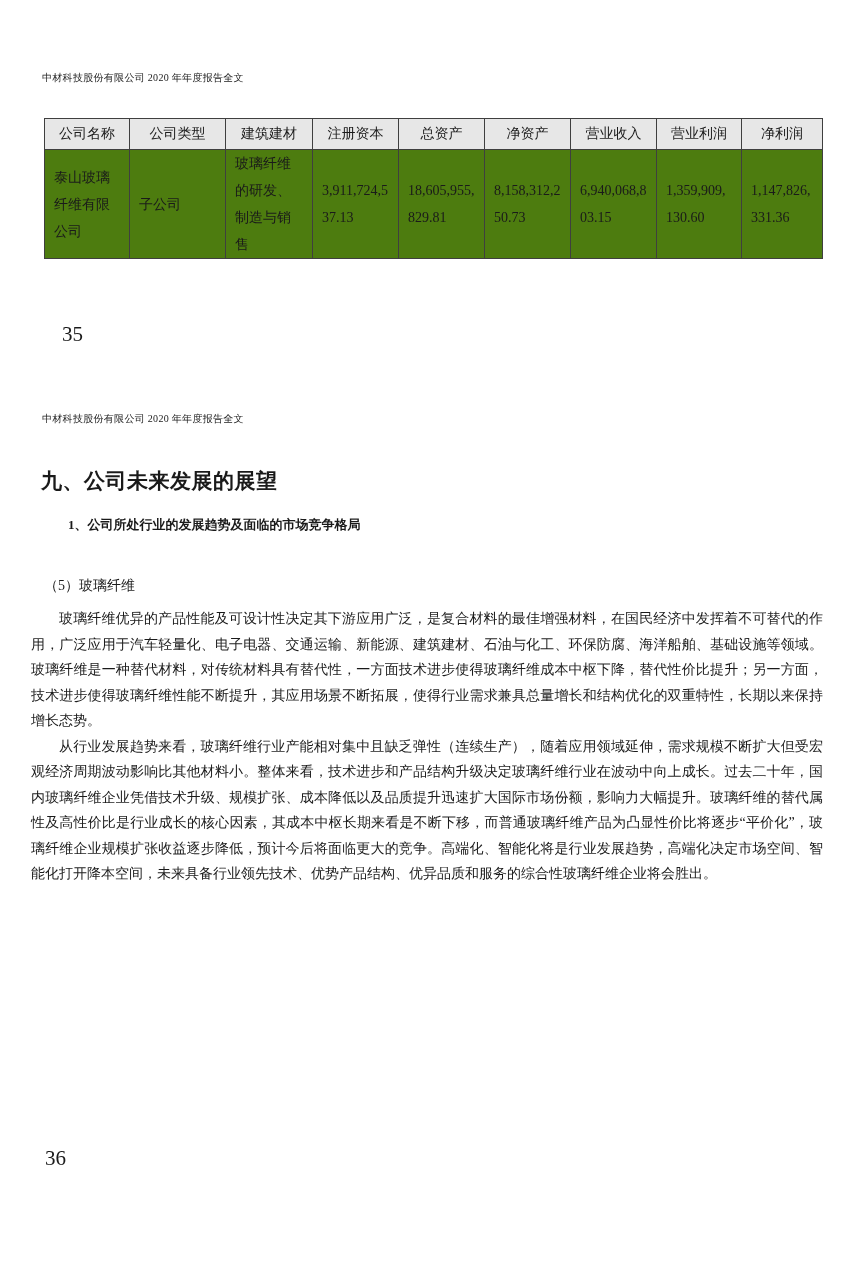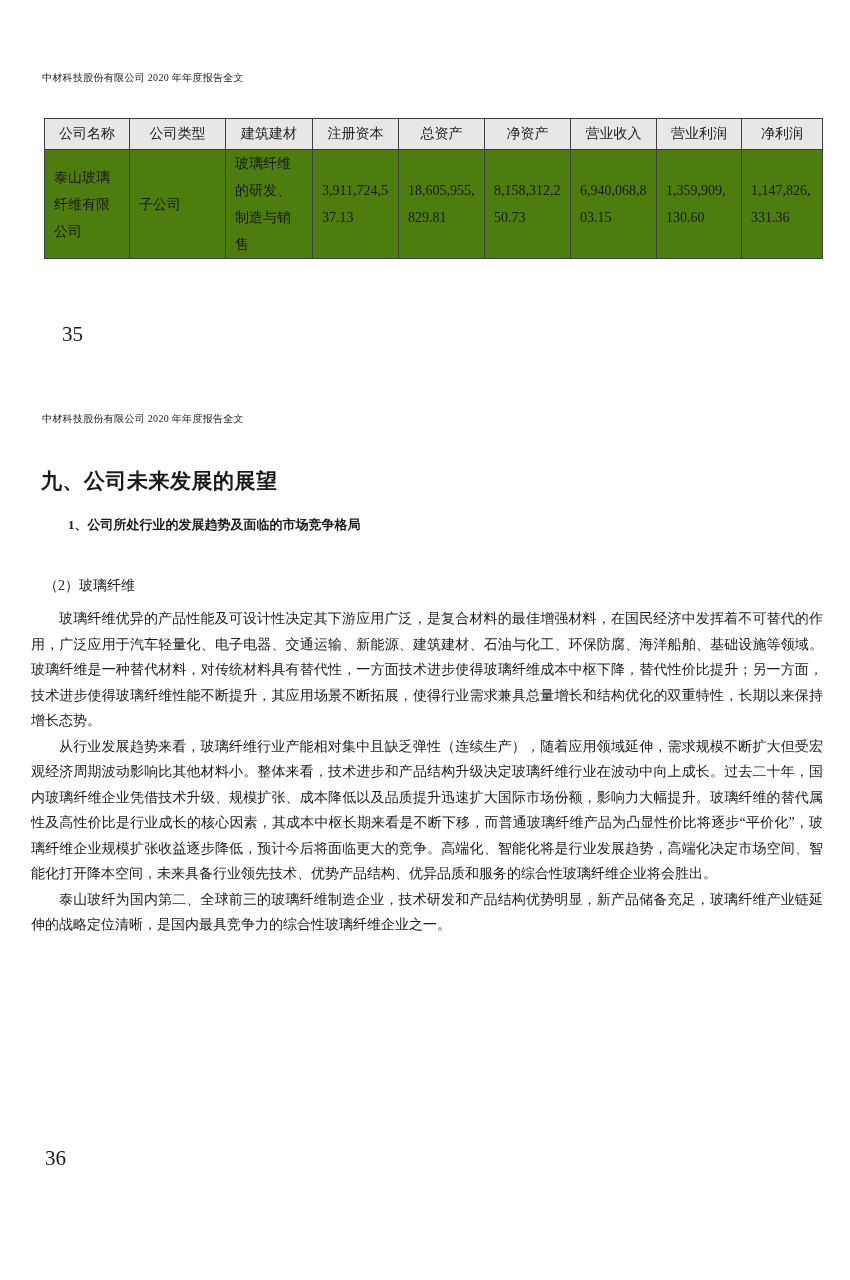--- a/index.html
+++ b/index.html
@@ -103,21 +103,20 @@
 </table>
 
 <div id="pagenum-35" class="abs page-number">35</div>
 
 <div id="header2" class="abs report-header">中材科技股份有限公司 2020 年年度报告全文</div>
 
 <div id="section-title" class="abs">九、公司未来发展的展望</div>
 
 <div id="subsection-title" class="abs">1、公司所处行业的发展趋势及面临的市场竞争格局</div>
 
-<div id="item-title" class="abs">（2）玻璃纤维</div>
+<div id="item-title" class="abs">（5）玻璃纤维</div>
 
 <div id="body-text" class="abs">
   <p>玻璃纤维优异的产品性能及可设计性决定其下游应用广泛，是复合材料的最佳增强材料，在国民经济中发挥着不可替代的作用，广泛应用于汽车轻量化、电子电器、交通运输、新能源、建筑建材、石油与化工、环保防腐、海洋船舶、基础设施等领域。玻璃纤维是一种替代材料，对传统材料具有替代性，一方面技术进步使得玻璃纤维成本中枢下降，替代性价比提升；另一方面，技术进步使得玻璃纤维性能不断提升，其应用场景不断拓展，使得行业需求兼具总量增长和结构优化的双重特性，长期以来保持增长态势。</p>
   <p>从行业发展趋势来看，玻璃纤维行业产能相对集中且缺乏弹性（连续生产），随着应用领域延伸，需求规模不断扩大但受宏观经济周期波动影响比其他材料小。整体来看，技术进步和产品结构升级决定玻璃纤维行业在波动中向上成长。过去二十年，国内玻璃纤维企业凭借技术升级、规模扩张、成本降低以及品质提升迅速扩大国际市场份额，影响力大幅提升。玻璃纤维的替代属性及高性价比是行业成长的核心因素，其成本中枢长期来看是不断下移，而普通玻璃纤维产品为凸显性价比将逐步“平价化”，玻璃纤维企业规模扩张收益逐步降低，预计今后将面临更大的竞争。高端化、智能化将是行业发展趋势，高端化决定市场空间、智能化打开降本空间，未来具备行业领先技术、优势产品结构、优异品质和服务的综合性玻璃纤维企业将会胜出。</p>
-  <p>泰山玻纤为国内第二、全球前三的玻璃纤维制造企业，技术研发和产品结构优势明显，新产品储备充足，玻璃纤维产业链延伸的战略定位清晰，是国内最具竞争力的综合性玻璃纤维企业之一。</p>
 </div>
 
 <div id="pagenum-36" class="abs page-number">36</div>
 
 </body></html>

